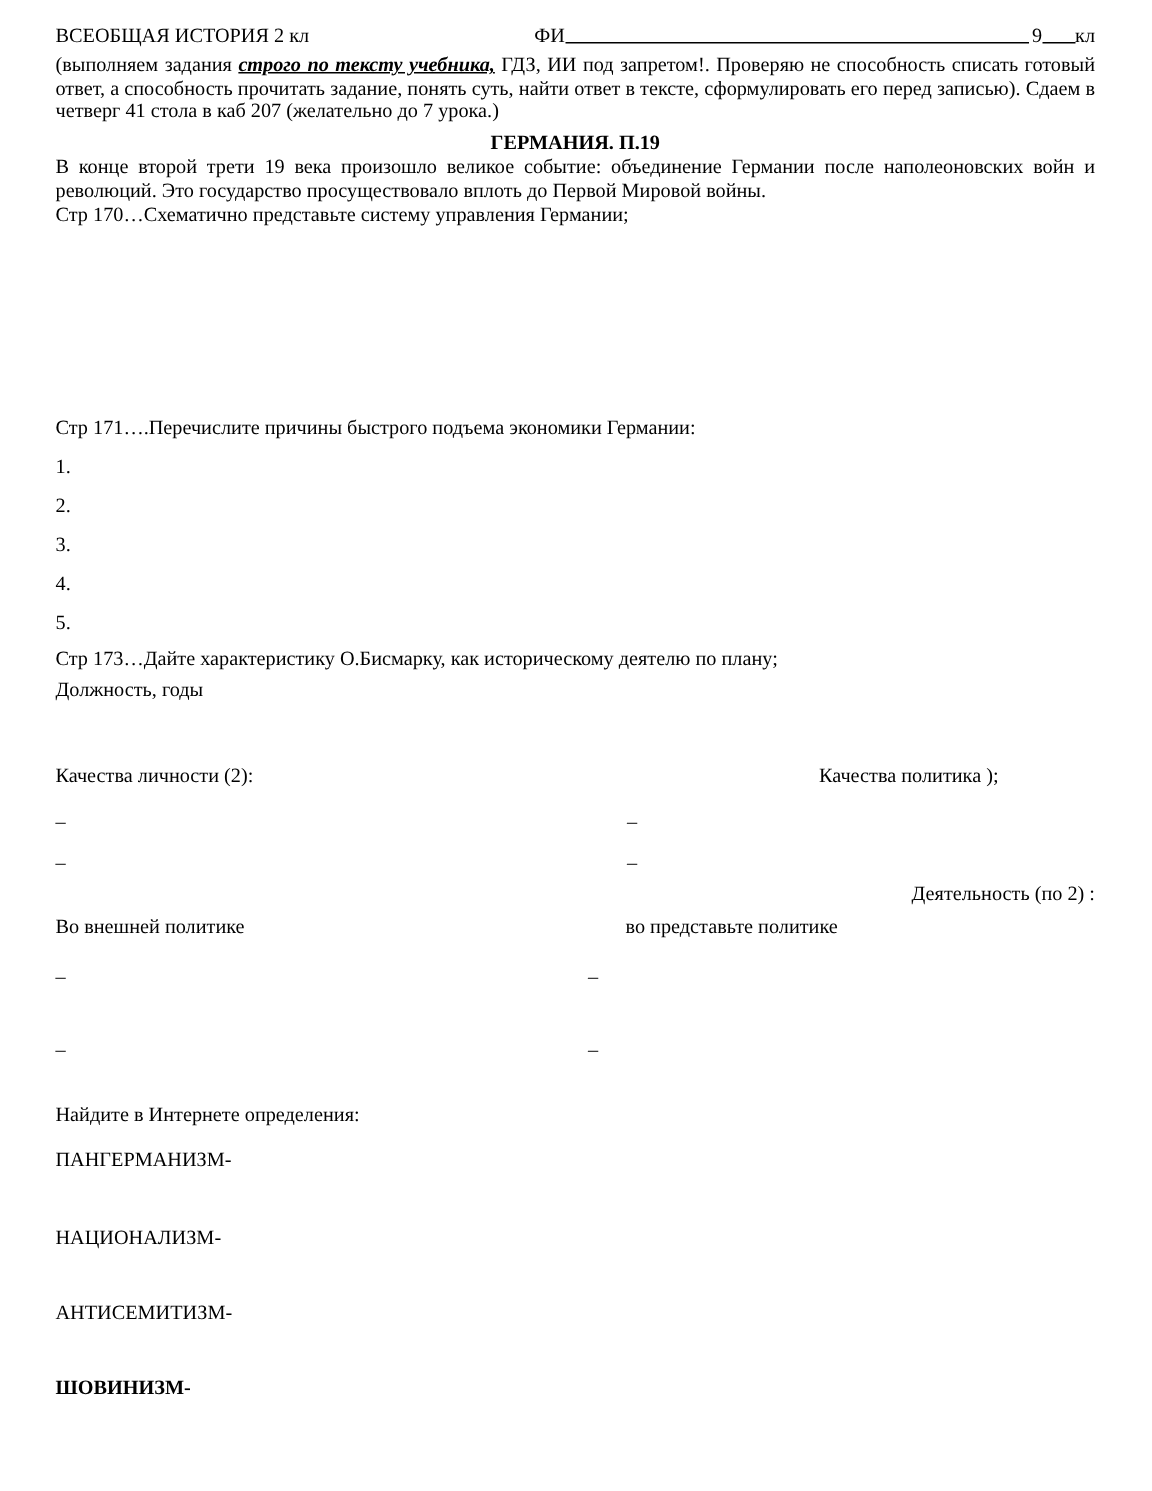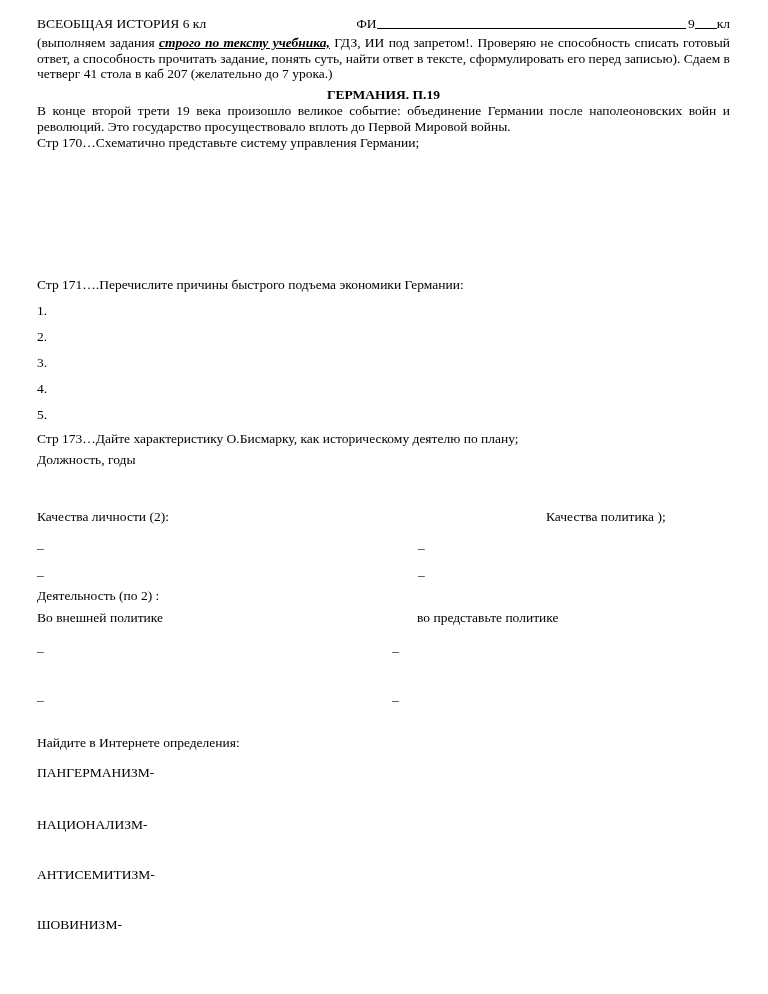--- a/index.html
+++ b/index.html
@@ -52,39 +52,39 @@
   .list-item { margin-top: 10px; }
   .t173 { margin-top: 8px; }
   .pos { margin-top: 5px; }
   .row { position: relative; }
   .abs { position: absolute; top: 0; }
   .qual { margin-top: 41px; }
   .qual-right { left: 509px; }
   .dash-row-u1 { margin-top: 15px; }
   .dash-row-u2 { margin-top: 11px; }
   .dash-u { left: 381px; }
-  .center-line { margin-top: 5px; text-align: left; }
+  .center-line { margin-top: 5px; text-align: right; }
   .policy { margin-top: 6px; }
   .pol2 { left: 380px; }
   .dash-row-l1 { margin-top: 17px; }
   .dash-row-l2 { margin-top: 33px; }
   .dash-l { left: 355px; }
   .internet { margin-top: 27px; }
   .term-1 { margin-top: 14px; }
   .term-2 { margin-top: 36px; }
   .term-3 { margin-top: 34px; }
-  .term-4 { margin-top: 34px; }
+  .term-4 { margin-top: 34px; font-weight: bold; }
 </style>
 </head>
 <body>
 
 <div class="page">
 
   <div class="header-row">
-    <span>ВСЕОБЩАЯ ИСТОРИЯ 6 кл</span>
+    <span>ВСЕОБЩАЯ ИСТОРИЯ 2 кл</span>
     <span class="fi-label">ФИ</span>
     <span class="fill-line"></span>
     <span class="grade-num">9</span>
     <span class="fill-line grade-blank"></span>
     <span>кл</span>
   </div>
 
   <p class="instr"><span>(выполняем задания </span><span class="emph">строго по тексту учебника,</span><span> ГДЗ, ИИ под запретом!. Проверяю не способность списать готовый ответ, а способность прочитать задание, понять суть, найти ответ в тексте, сформулировать его перед записью). Сдаем в четверг 41 стола в каб 207 (желательно до 7 урока.)</span></p>
 
   <div class="doc-title">ГЕРМАНИЯ. П.19</div>

